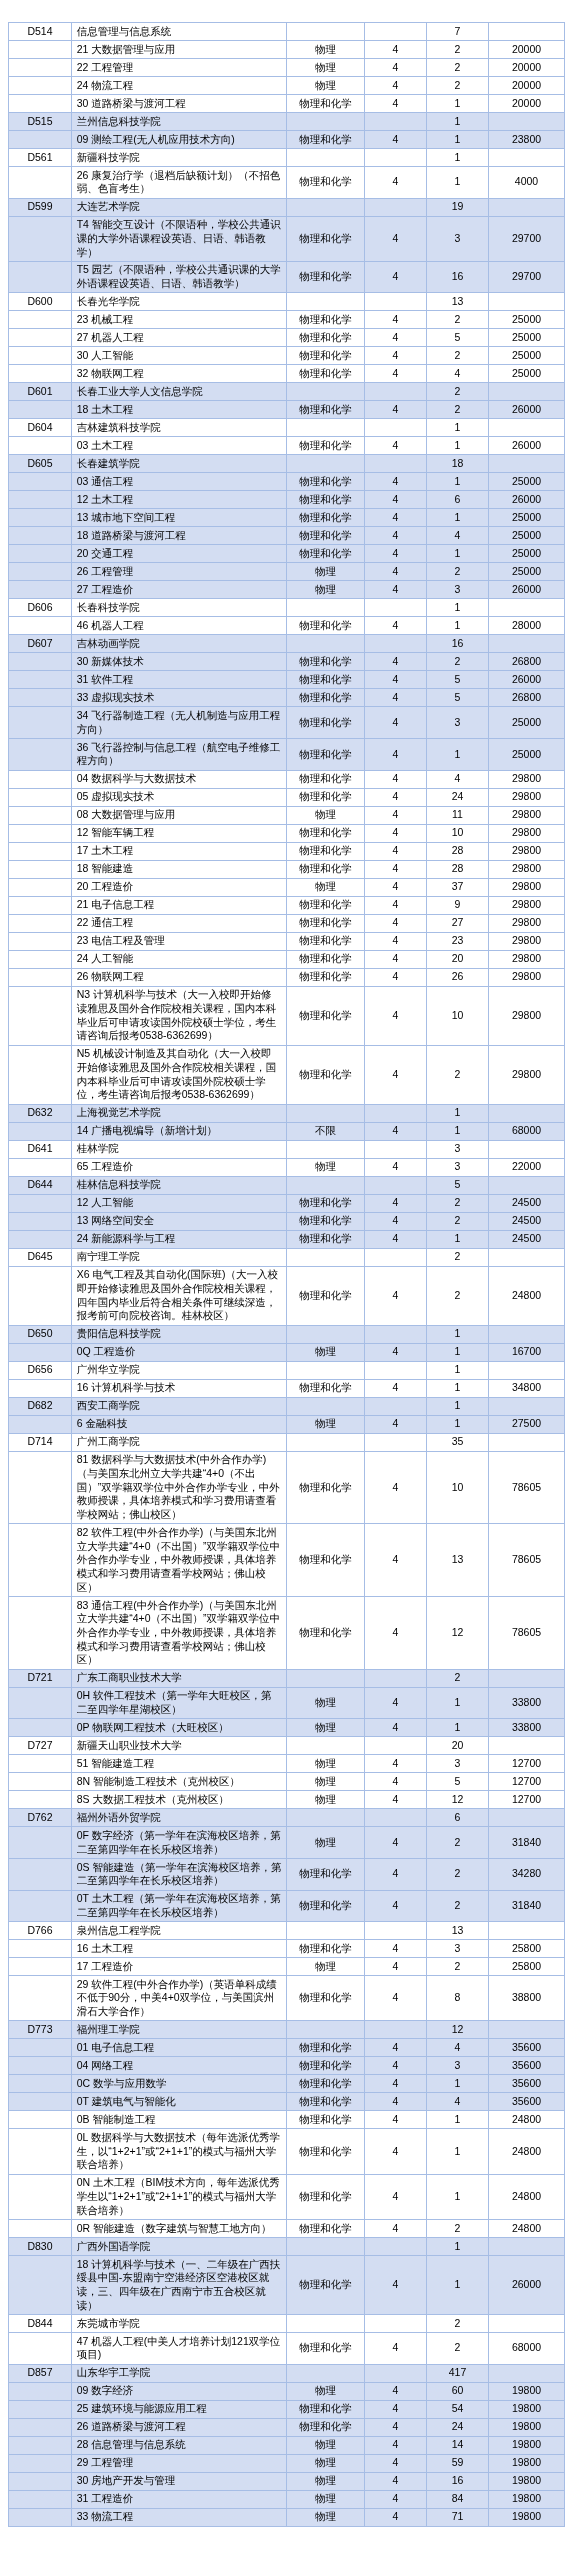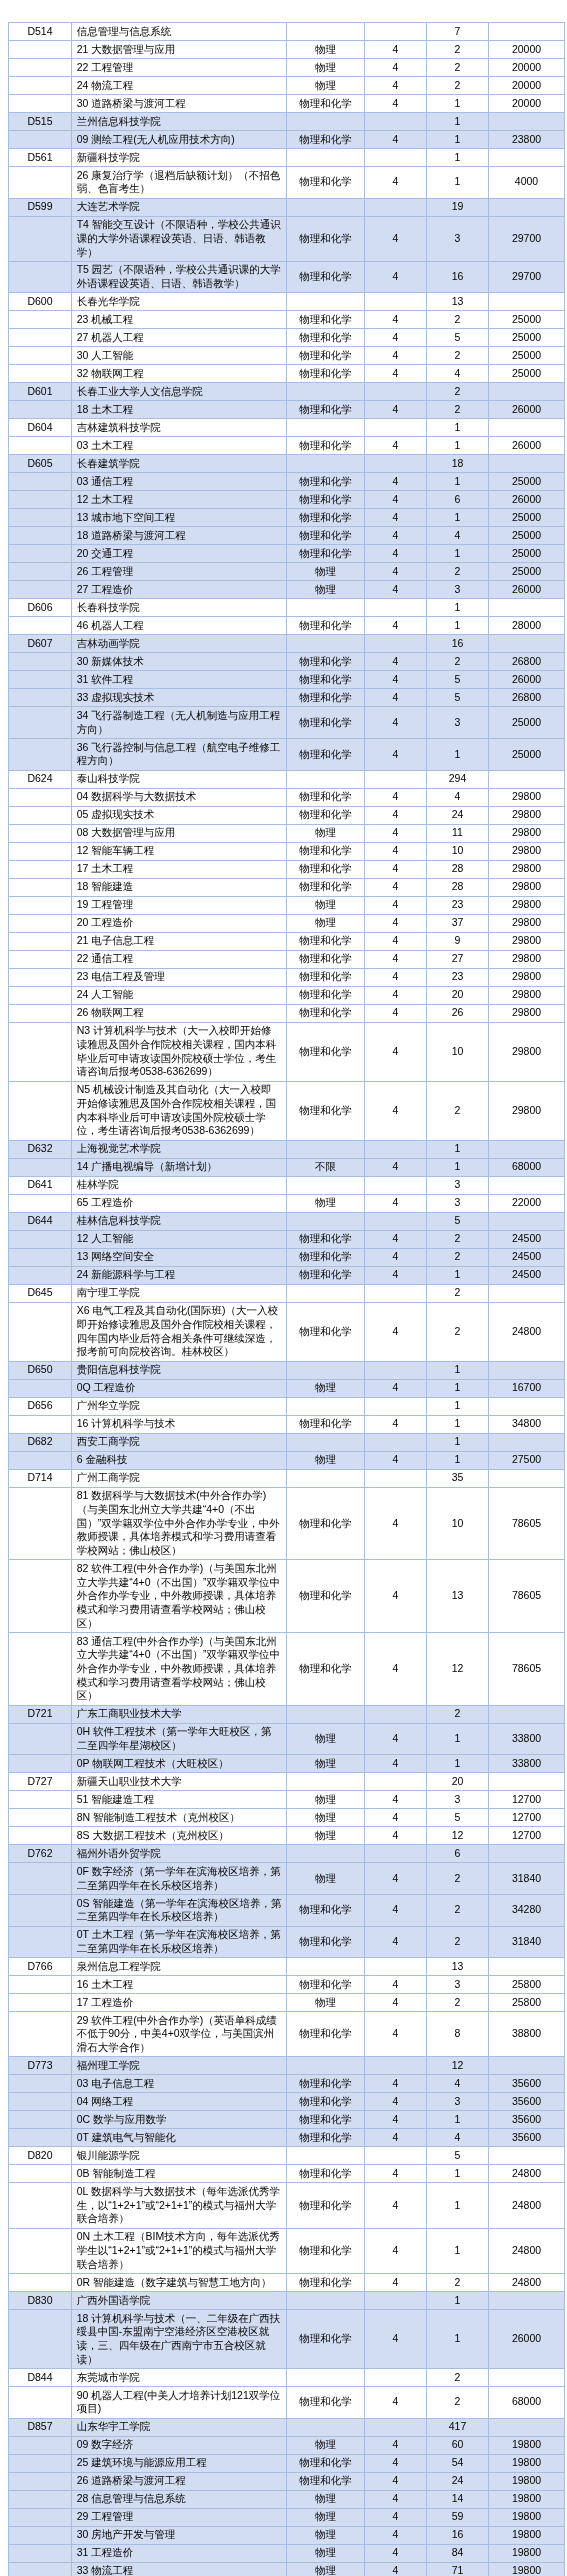--- a/index.html
+++ b/index.html
@@ -330,28 +330,20 @@
         </tr>
         <tr class="blue">
           <td></td>
           <td class="name">36 飞行器控制与信息工程（航空电子维修工程方向）</td>
           <td>物理和化学</td>
           <td>4</td>
           <td>1</td>
           <td>25000</td>
         </tr>
         <tr class="white">
-          <td>D624</td>
-          <td class="name">泰山科技学院</td>
-          <td></td>
-          <td></td>
-          <td>294</td>
-          <td></td>
-        </tr>
-        <tr class="white">
           <td></td>
           <td class="name">04 数据科学与大数据技术</td>
           <td>物理和化学</td>
           <td>4</td>
           <td>4</td>
           <td>29800</td>
         </tr>
         <tr class="white">
           <td></td>
           <td class="name">05 虚拟现实技术</td>
@@ -383,28 +375,20 @@
           <td>4</td>
           <td>28</td>
           <td>29800</td>
         </tr>
         <tr class="white">
           <td></td>
           <td class="name">18 智能建造</td>
           <td>物理和化学</td>
           <td>4</td>
           <td>28</td>
-          <td>29800</td>
-        </tr>
-        <tr class="white">
-          <td></td>
-          <td class="name">19 工程管理</td>
-          <td>物理</td>
-          <td>4</td>
-          <td>23</td>
           <td>29800</td>
         </tr>
         <tr class="white">
           <td></td>
           <td class="name">20 工程造价</td>
           <td>物理</td>
           <td>4</td>
           <td>37</td>
           <td>29800</td>
         </tr>
@@ -747,21 +731,21 @@
         <tr class="blue">
           <td>D773</td>
           <td class="name">福州理工学院</td>
           <td></td>
           <td></td>
           <td>12</td>
           <td></td>
         </tr>
         <tr class="blue">
           <td></td>
-          <td class="name">03 电子信息工程</td>
+          <td class="name">01 电子信息工程</td>
           <td>物理和化学</td>
           <td>4</td>
           <td>4</td>
           <td>35600</td>
         </tr>
         <tr class="blue">
           <td></td>
           <td class="name">04 网络工程</td>
           <td>物理和化学</td>
           <td>4</td>
@@ -778,28 +762,20 @@
         </tr>
         <tr class="blue">
           <td></td>
           <td class="name">0T 建筑电气与智能化</td>
           <td>物理和化学</td>
           <td>4</td>
           <td>4</td>
           <td>35600</td>
         </tr>
         <tr class="white">
-          <td>D820</td>
-          <td class="name">银川能源学院</td>
-          <td></td>
-          <td></td>
-          <td>5</td>
-          <td></td>
-        </tr>
-        <tr class="white">
           <td></td>
           <td class="name">0B 智能制造工程</td>
           <td>物理和化学</td>
           <td>4</td>
           <td>1</td>
           <td>24800</td>
         </tr>
         <tr class="white">
           <td></td>
           <td class="name">0L 数据科学与大数据技术（每年选派优秀学生，以“1+2+1”或“2+1+1”的模式与福州大学联合培养）</td>
@@ -843,21 +819,21 @@
         <tr class="white">
           <td>D844</td>
           <td class="name">东莞城市学院</td>
           <td></td>
           <td></td>
           <td>2</td>
           <td></td>
         </tr>
         <tr class="white">
           <td></td>
-          <td class="name">90 机器人工程(中美人才培养计划121双学位项目)</td>
+          <td class="name">47 机器人工程(中美人才培养计划121双学位项目)</td>
           <td>物理和化学</td>
           <td>4</td>
           <td>2</td>
           <td>68000</td>
         </tr>
         <tr class="blue">
           <td>D857</td>
           <td class="name">山东华宇工学院</td>
           <td></td>
           <td></td>

